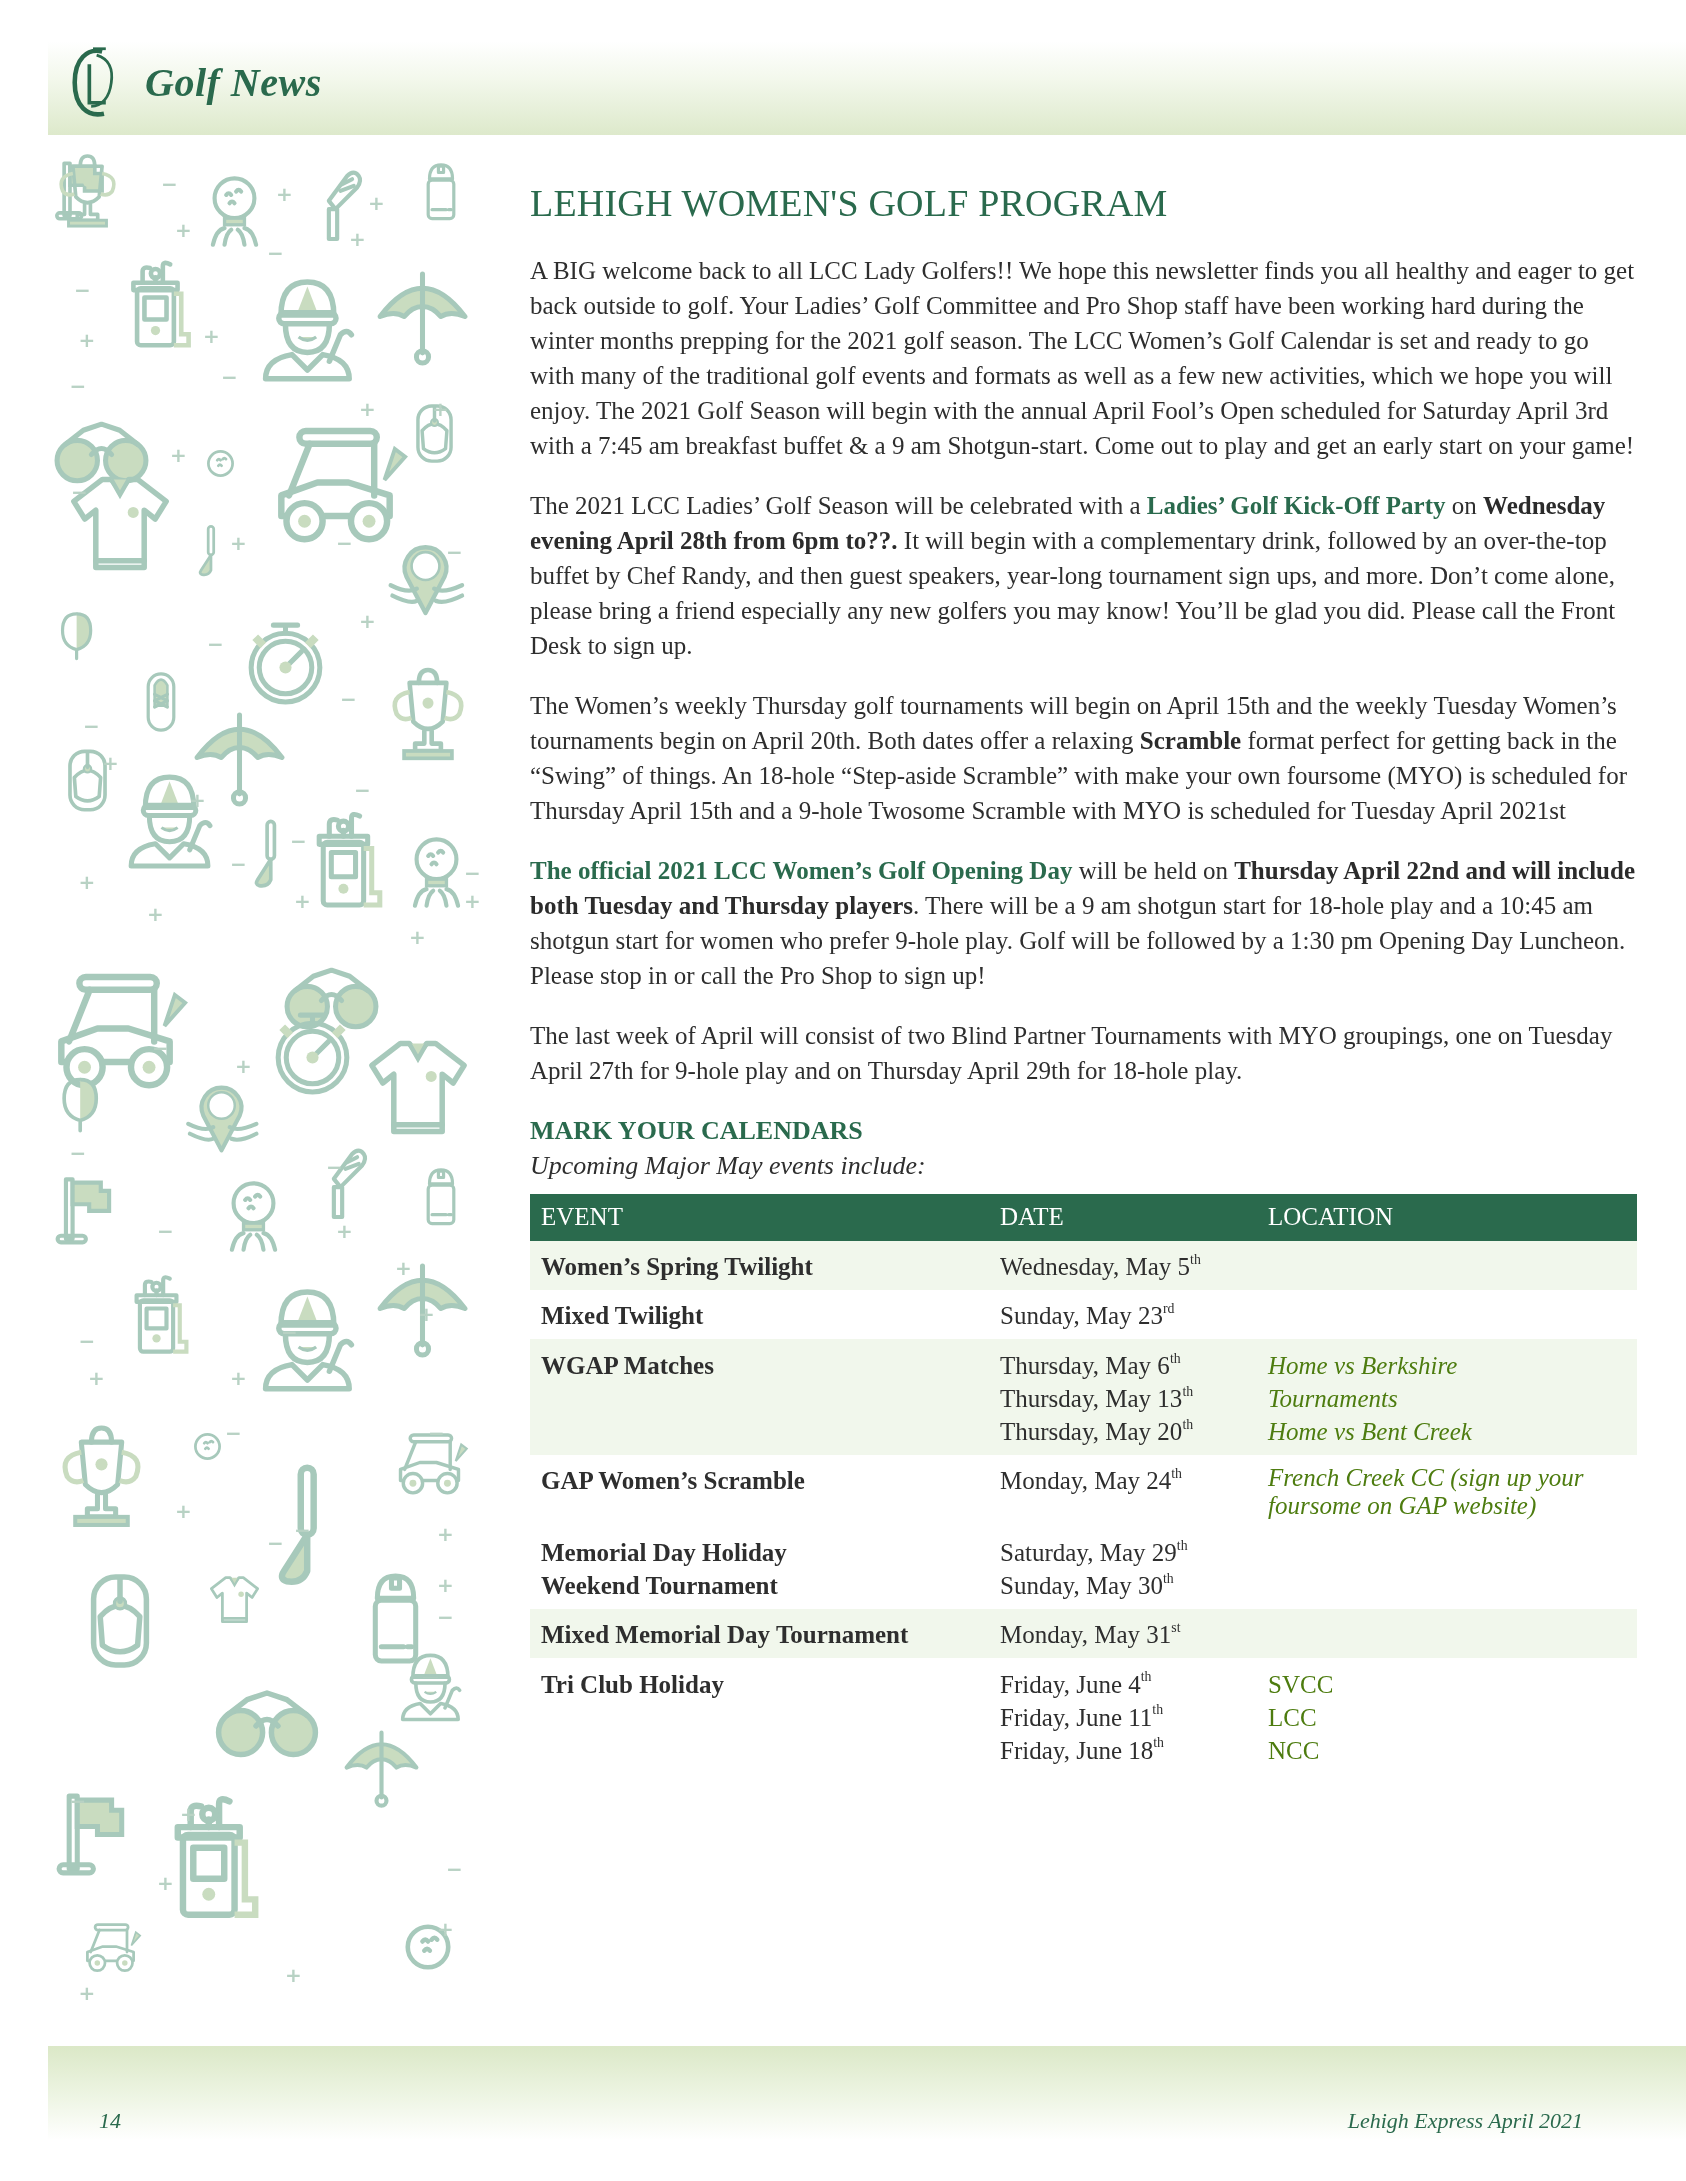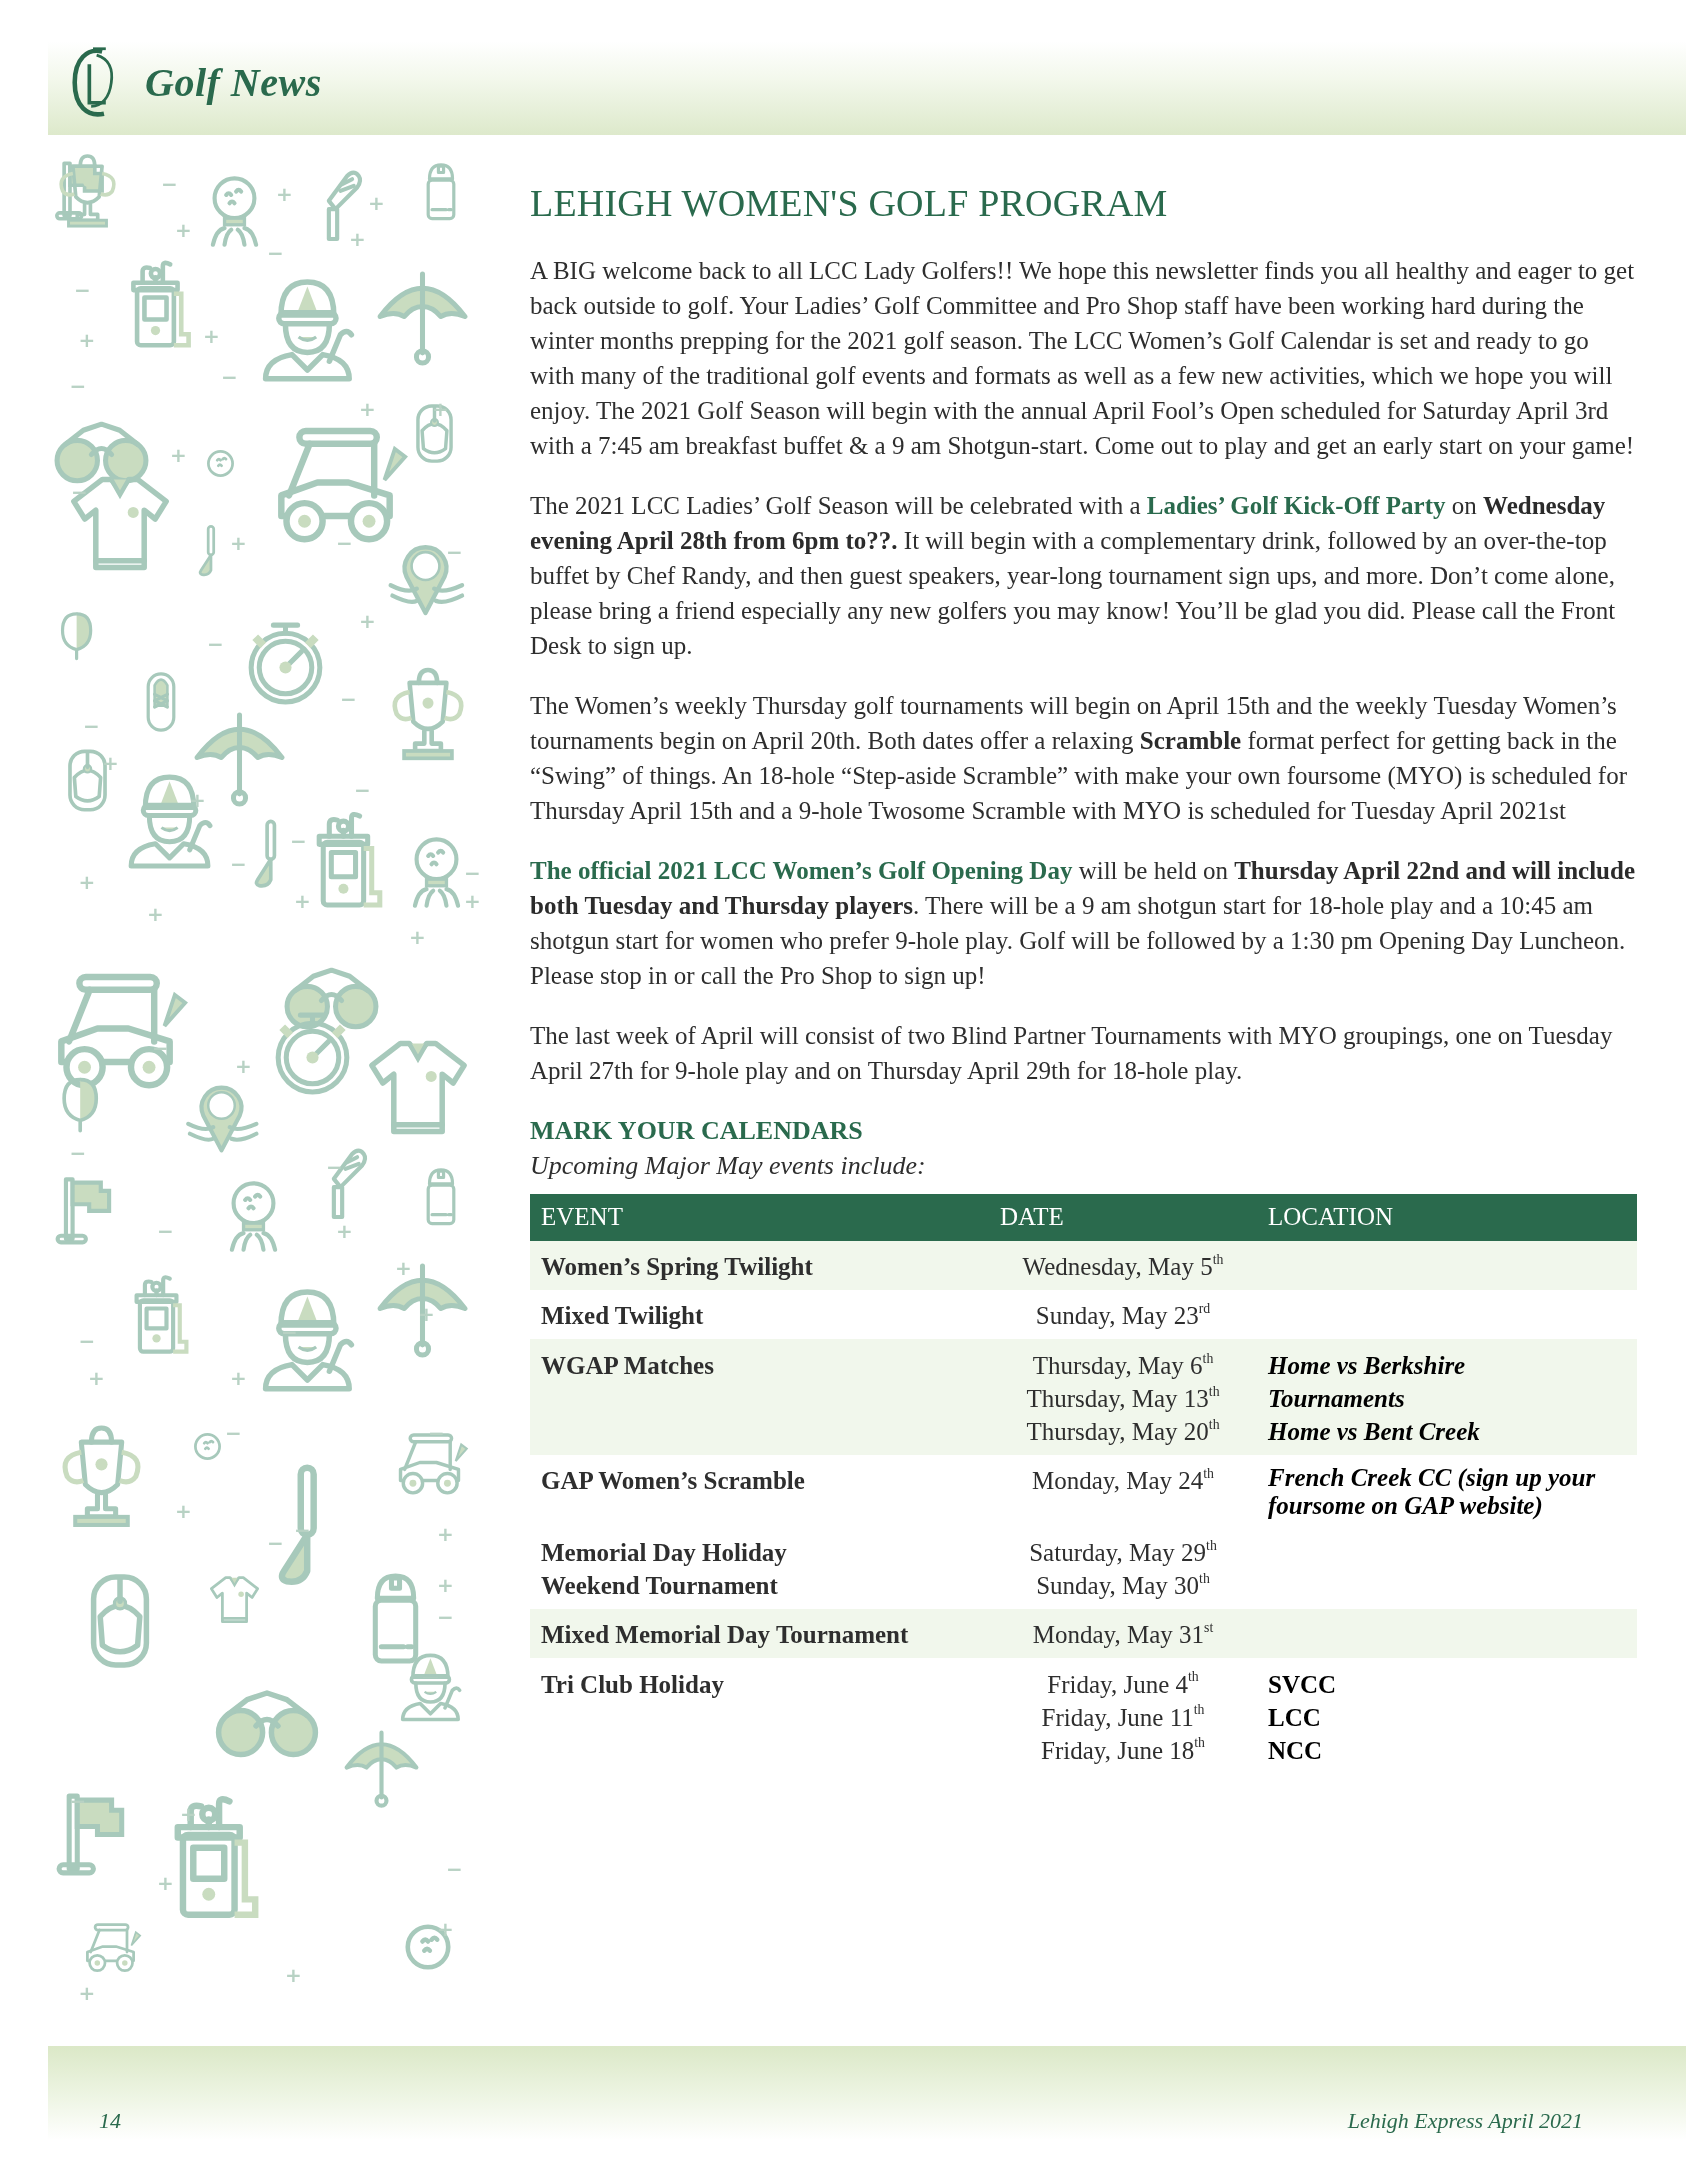--- a/index.html
+++ b/index.html
@@ -35,22 +35,22 @@
   .para .hl { font-weight: bold; color: #2a6a4d; }
   .section-head { font-size: 26px; color: #2a6a4d; font-weight: bold; margin: 0; line-height: 35px; }
   .section-sub { font-size: 26px; font-style: italic; margin: 0 0 11px 0; line-height: 35px; color: #2e2e2e; }
 
   table.events { width: 1107px; border-collapse: collapse; font-size: 25px; }
   table.events th { background: #2a6a4d; color: #ffffff; font-weight: normal; text-align: left;
     padding: 0 11px; height: 47px; font-size: 25px; }
   table.events td { vertical-align: top; padding: 9.2px 11px 7.3px 11px; line-height: 33px; }
   table.events tr.shade td { background: #f1f7ec; }
   table.events td.ev { font-weight: bold; width: 437px; color: #2e2e2e; }
-  table.events td.dt { width: 246px; color: #2e2e2e; text-align: center; }
-  table.events td.loc { font-style: italic; color: #000000; line-height: 27.5px; font-weight: bold; }
+  table.events td.dt { width: 246px; color: #2e2e2e; }
+  table.events td.loc { font-style: italic; color: #4d7c0f; line-height: 27.5px; }
   table.events td.loc.plain { font-style: normal; line-height: 33px; }
   table.events sup { font-size: 13.8px; line-height: 0; position: relative; top: -1.8px; }
   .line { display: block; }
 </style>
 </head>
 <body>
 
 <div class="header-band"></div>
 <svg class="logo" viewBox="0 0 52 82">
   <path d="M36 6 C20 2 6 14 6 40 C6 66 20 78 38 74" fill="none" stroke="#2a6a4d" stroke-width="5"></path>

